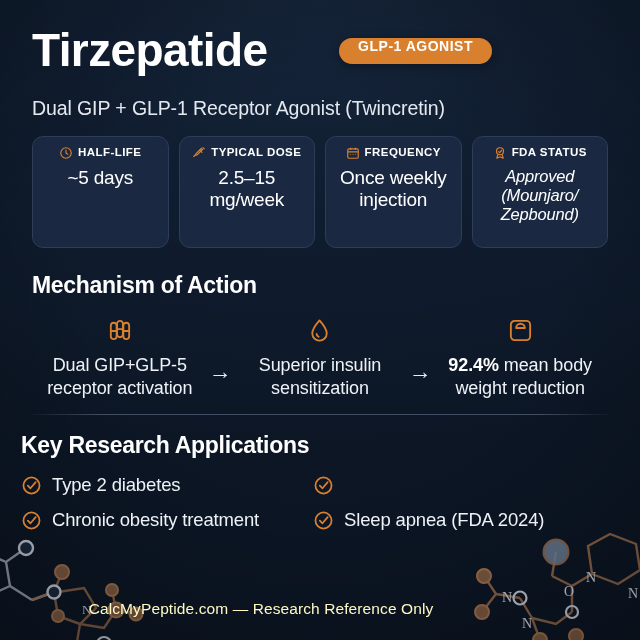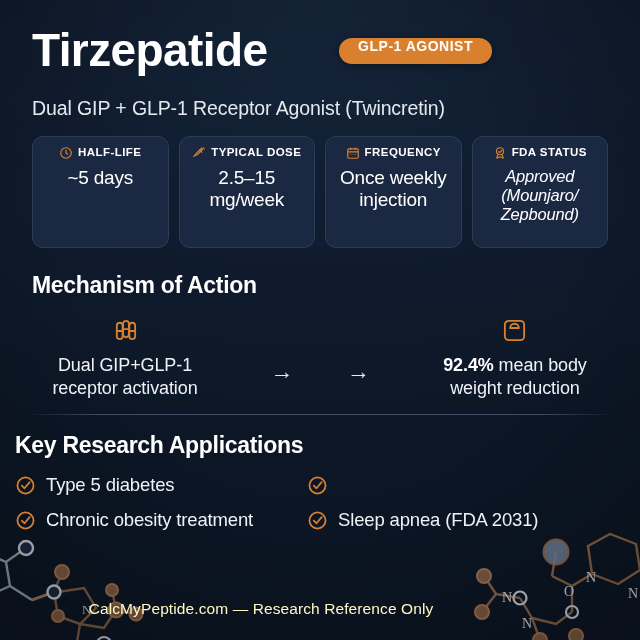--- a/index.html
+++ b/index.html
@@ -96,21 +96,21 @@
   .arrow {
     color: #e9edf3; font-size: 23px; line-height: 1;
     margin-top: 45px; width: 26px; text-align: center;
   }
 
   .divider {
     position: absolute; left: 32px; top: 414px; width: 576px; height: 1px;
     background: linear-gradient(90deg, rgba(120,140,170,.05), rgba(150,168,196,.38) 12%, rgba(150,168,196,.38) 88%, rgba(120,140,170,.05));
   }
 
-  .apps { position: absolute; left: 15px; top: 432px; width: 576px; }
+  .apps { position: absolute; left: 21px; top: 432px; width: 576px; }
   .apps-grid {
     margin-top: 15px;
     display: grid; grid-template-columns: 1fr 1fr; row-gap: 13px; column-gap: 8px;
   }
   .app-item { display: flex; align-items: center; gap: 10px; }
   .app-item .chk { width: 21px; height: 21px; flex: 0 0 21px; display: block; }
   .app-label { color: #eef2f7; font-size: 18.5px; letter-spacing: -.15px; white-space: nowrap; }
 
   .footer {
     position: absolute; left: 0; right: 0; top: 600px;
@@ -269,25 +269,34 @@
 
       <div class="moa-step">
         <div class="moa-ic">
           <svg viewBox="0 0 28 28" width="27" height="27" fill="none" stroke="#d9802f" stroke-width="1.9">
             <rect x="5" y="6" width="6" height="17" rx="3"></rect>
             <rect x="11.5" y="4" width="6" height="17" rx="3"></rect>
             <rect x="18" y="6" width="6" height="17" rx="3"></rect>
             <path d="M5 14.5h6M11.5 12.5h6M18 14.5h6"></path>
           </svg>
         </div>
-        <div class="moa-text">Dual GIP+GLP-1 receptor activation</div>
+        <div class="moa-text">Dual GIP+GLP-5 receptor activation</div>
       </div>
 
       <div class="arrow">→</div>
 
+      <div class="moa-step">
+        <div class="moa-ic">
+          <svg viewBox="0 0 28 28" width="27" height="27" fill="none" stroke="#d9802f" stroke-width="1.9">
+            <path d="M14 3.5C14 3.5 6.5 12 6.5 17a7.5 7.5 0 0015 0c0-5-7.5-13.5-7.5-13.5z" stroke-linejoin="round"></path>
+            <path d="M11 17.5a3.2 3.2 0 002.2 3" stroke-linecap="round"></path>
+          </svg>
+        </div>
+        <div class="moa-text">Superior insulin sensitization</div>
+      </div>
 
       <div class="arrow">→</div>
 
       <div class="moa-step">
         <div class="moa-ic">
           <svg viewBox="0 0 28 28" width="27" height="27" fill="none" stroke="#d9802f" stroke-width="1.9">
             <rect x="4" y="4" width="20" height="20" rx="4"></rect>
             <path d="M9.5 11.5a4.5 4.5 0 019 0z" stroke-linejoin="round"></path>
             <path d="M9.5 11.5h9"></path>
           </svg>
@@ -304,21 +313,21 @@
     <div class="sec-title">Key Research Applications</div>
     <div class="apps-grid">
 
       <div class="app-item">
         <span class="chk">
           <svg viewBox="0 0 24 24" width="21" height="21" fill="none" stroke="#d9802f" stroke-width="2">
             <circle cx="12" cy="12" r="9.2"></circle>
               <path d="M7.8 12.2l3 3 6-7" stroke-linecap="round" stroke-linejoin="round"></path>
           </svg>
         </span>
-        <span class="app-label">Type 5 diabetes</span>
+        <span class="app-label">Type 2 diabetes</span>
       </div>
 
       <div class="app-item">
         <span class="chk">
           <svg viewBox="0 0 24 24" width="21" height="21" fill="none" stroke="#d9802f" stroke-width="2">
             <circle cx="12" cy="12" r="9.2"></circle>
               <path d="M7.8 12.2l3 3 6-7" stroke-linecap="round" stroke-linejoin="round"></path>
           </svg>
         </span>
       </div>
@@ -333,21 +342,21 @@
         <span class="app-label">Chronic obesity treatment</span>
       </div>
 
       <div class="app-item">
         <span class="chk">
           <svg viewBox="0 0 24 24" width="21" height="21" fill="none" stroke="#d9802f" stroke-width="2">
             <circle cx="12" cy="12" r="9.2"></circle>
               <path d="M7.8 12.2l3 3 6-7" stroke-linecap="round" stroke-linejoin="round"></path>
           </svg>
         </span>
-        <span class="app-label">Sleep apnea (FDA 2031)</span>
+        <span class="app-label">Sleep apnea (FDA 2024)</span>
       </div>
 
     </div>
   </div>
 
   <div class="footer">CalcMyPeptide.com — Research Reference Only</div>
 
 </div>
 
 </body></html>

